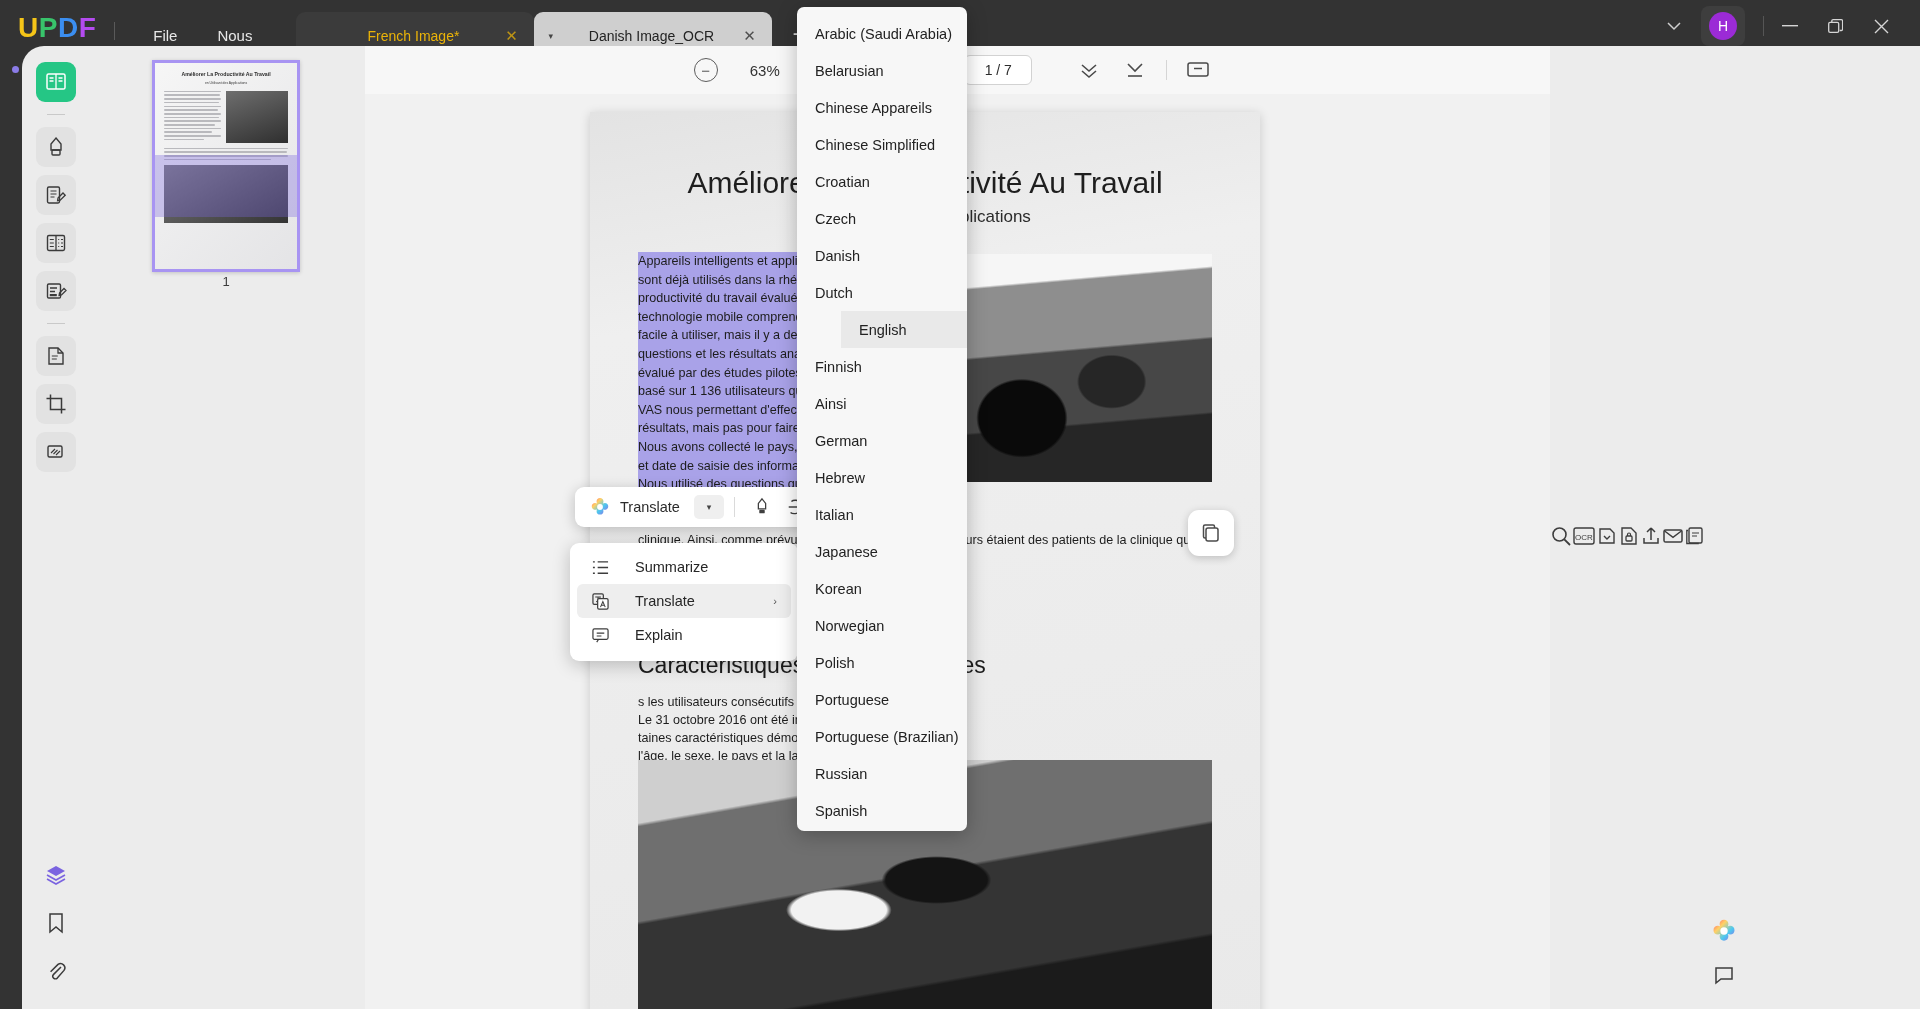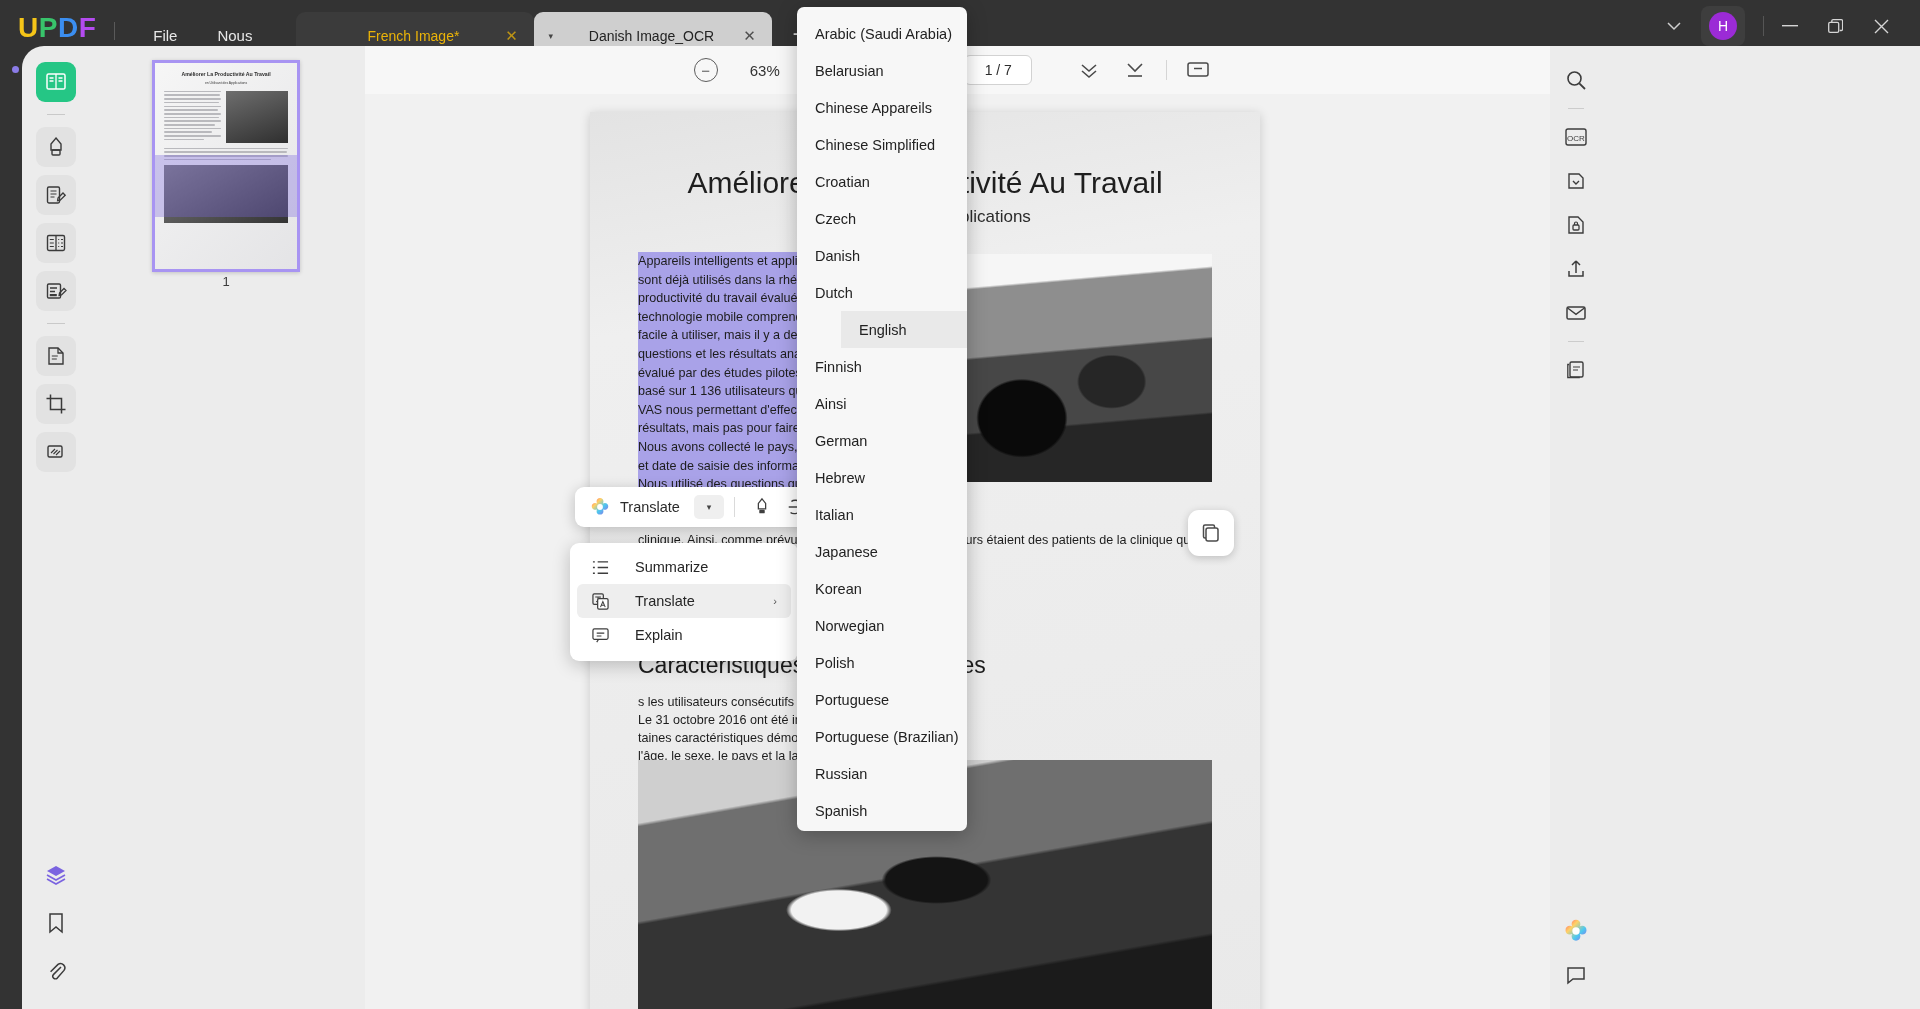--- a/index.html
+++ b/index.html
@@ -158,21 +158,21 @@
   }
   .copy-chip {
       position:absolute; left:598px; top:398px; width:46px;height:46px;
       background:#fff; border-radius:11px; box-shadow:0 2px 9px rgba(0,0,0,.2);
       display:flex;align-items:center;justify-content:center; color:#4b4b4b;
   }
 
   
   .rightbar {
     position:absolute; left:1550px; top:46px; width:52px; height:963px;
-    background:#ececec; display:flex; flex-direction:column; align-items:center;
+    background:#ececec; display:flex; flex-direction:row; align-items:center;
     padding-top:8px;
   }
   .rb-btn { width:36px;height:36px;margin-top:8px;display:flex;align-items:center;
             justify-content:center;color:#3c3c3c;border-radius:8px; }
   .rb-div { width:16px;height:1px;background:#cccccc;margin:10px 0 2px; }
   .rb-bottom { margin-top:auto; padding-bottom:16px; display:flex;
                flex-direction:column; align-items:center; }
   .ai-flower { width:28px;height:28px; }
   .far-right {
     position:absolute; left:1602px; top:46px; width:318px; height:963px;

